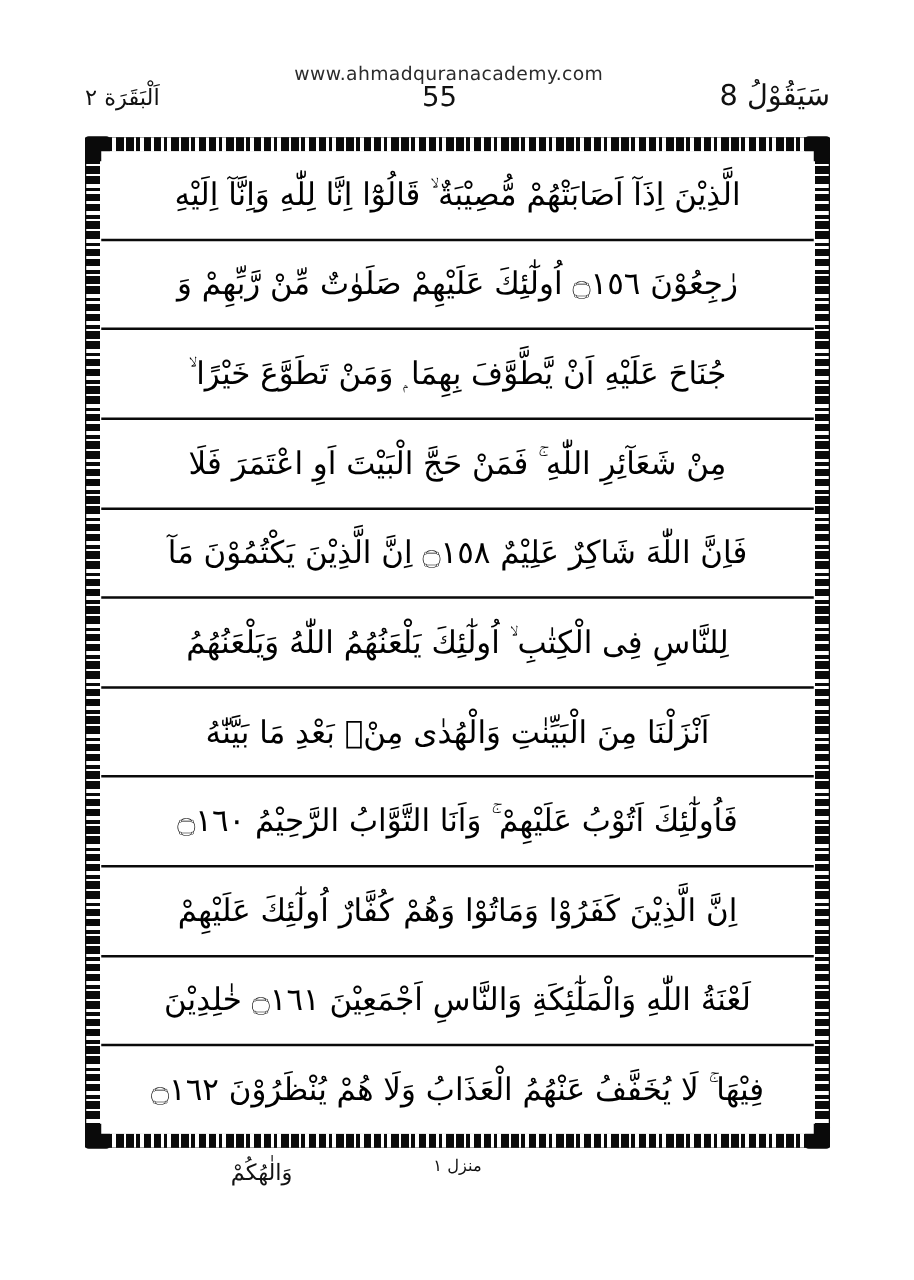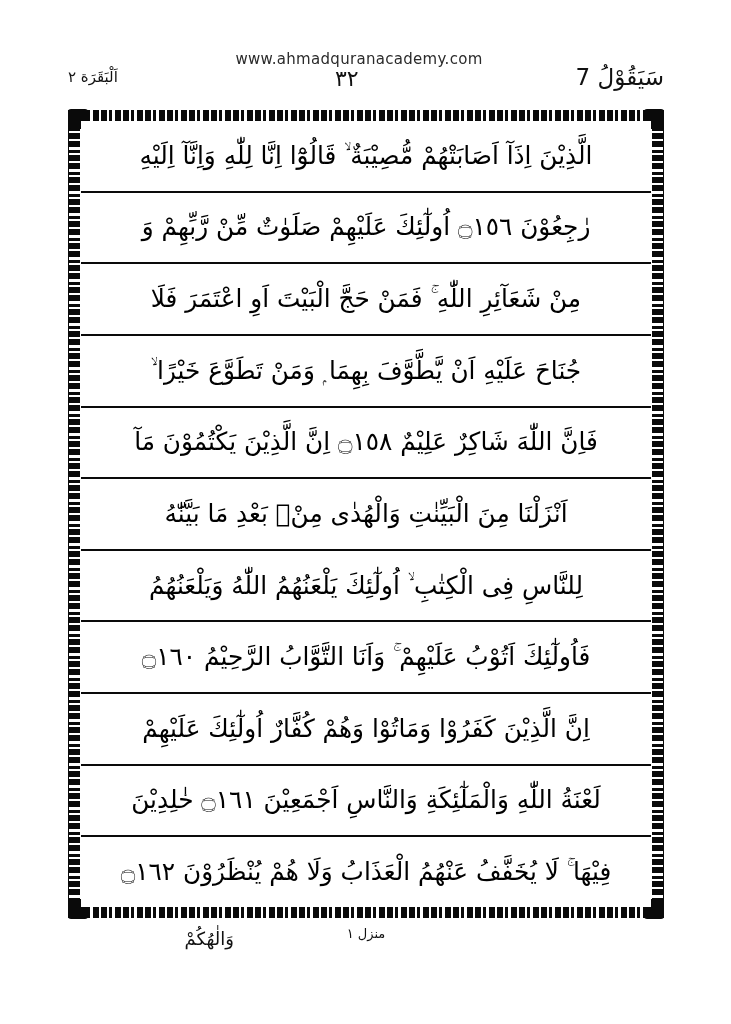--- a/index.html
+++ b/index.html
@@ -46,21 +46,21 @@
   }
   .hdr-item {
     font-family: "DejaVu Sans", "Liberation Sans", sans-serif;
     font-size: 21px;
     color: #111;
     white-space: nowrap;
     line-height: 1.35;
   }
   .hdr-juz   { font-size: 23px; }
   .hdr-page  { font-size: 22px; padding-top: 2px; }
-  .hdr-surah { font-size: 15px; padding-top: 5px; }
+  .hdr-surah { font-size: 18px; padding-top: 5px; }
 
   
   .frame {
     position: absolute;
     top: 110px;
     left: 68px;
     width: 596px;
     height: 808px;
     box-sizing: border-box;
     border-top: 7px solid #0a0a0a;
@@ -187,22 +187,22 @@
   }
 </style>
 </head>
 <body>
 
 <div id="page">
 
   <div class="site-url">www.ahmadquranacademy.com</div>
 
   <div class="page-header">
-    <div class="hdr-item hdr-juz">سَيَقُوْلُ 7</div>
-    <div class="hdr-item hdr-page">٣٢</div>
+    <div class="hdr-item hdr-juz">سَيَقُوْلُ 8</div>
+    <div class="hdr-item hdr-page">55</div>
     <div class="hdr-item hdr-surah">اَلْبَقَرَة ٢</div>
   </div>
 
   <div class="frame">
     <div class="frame-inner">
 
       <div class="orn orn-top"></div>
       <div class="orn orn-bottom"></div>
       <div class="orn orn-left"></div>
       <div class="orn orn-right"></div>
@@ -213,33 +213,33 @@
       <div class="corner br"></div>
 
       <div class="lines">
         <div class="ayah-line">
           <div class="ayah-text">الَّذِيْنَ اِذَآ اَصَابَتْهُمْ مُّصِيْبَةٌ ۙ قَالُوْٓا اِنَّا لِلّٰهِ وَاِنَّآ اِلَيْهِ</div>
         </div>
         <div class="ayah-line">
           <div class="ayah-text">رٰجِعُوْنَ ۝١٥٦ اُولٰٓئِكَ عَلَيْهِمْ صَلَوٰتٌ مِّنْ رَّبِّهِمْ وَ</div>
         </div>
         <div class="ayah-line">
+          <div class="ayah-text">جُنَاحَ عَلَيْهِ اَنْ يَّطَّوَّفَ بِهِمَا ۭ وَمَنْ تَطَوَّعَ خَيْرًا ۙ</div>
+        </div>
+        <div class="ayah-line">
           <div class="ayah-text">مِنْ شَعَآئِرِ اللّٰهِ ۚ فَمَنْ حَجَّ الْبَيْتَ اَوِ اعْتَمَرَ فَلَا</div>
         </div>
         <div class="ayah-line">
-          <div class="ayah-text">جُنَاحَ عَلَيْهِ اَنْ يَّطَّوَّفَ بِهِمَا ۭ وَمَنْ تَطَوَّعَ خَيْرًا ۙ</div>
-        </div>
-        <div class="ayah-line">
           <div class="ayah-text">فَاِنَّ اللّٰهَ شَاكِرٌ عَلِيْمٌ ۝١٥٨ اِنَّ الَّذِيْنَ يَكْتُمُوْنَ مَآ</div>
         </div>
         <div class="ayah-line">
+          <div class="ayah-text">لِلنَّاسِ فِى الْكِتٰبِ ۙ اُولٰٓئِكَ يَلْعَنُهُمُ اللّٰهُ وَيَلْعَنُهُمُ</div>
+        </div>
+        <div class="ayah-line">
           <div class="ayah-text">اَنْزَلْنَا مِنَ الْبَيِّنٰتِ وَالْهُدٰى مِنْۢ بَعْدِ مَا بَيَّنّٰهُ</div>
-        </div>
-        <div class="ayah-line">
-          <div class="ayah-text">لِلنَّاسِ فِى الْكِتٰبِ ۙ اُولٰٓئِكَ يَلْعَنُهُمُ اللّٰهُ وَيَلْعَنُهُمُ</div>
         </div>
         <div class="ayah-line">
           <div class="ayah-text">فَاُولٰٓئِكَ اَتُوْبُ عَلَيْهِمْ ۚ وَاَنَا التَّوَّابُ الرَّحِيْمُ ۝١٦٠</div>
         </div>
         <div class="ayah-line">
           <div class="ayah-text">اِنَّ الَّذِيْنَ كَفَرُوْا وَمَاتُوْا وَهُمْ كُفَّارٌ اُولٰٓئِكَ عَلَيْهِمْ</div>
         </div>
         <div class="ayah-line">
           <div class="ayah-text">لَعْنَةُ اللّٰهِ وَالْمَلٰٓئِكَةِ وَالنَّاسِ اَجْمَعِيْنَ ۝١٦١ خٰلِدِيْنَ</div>
         </div>

